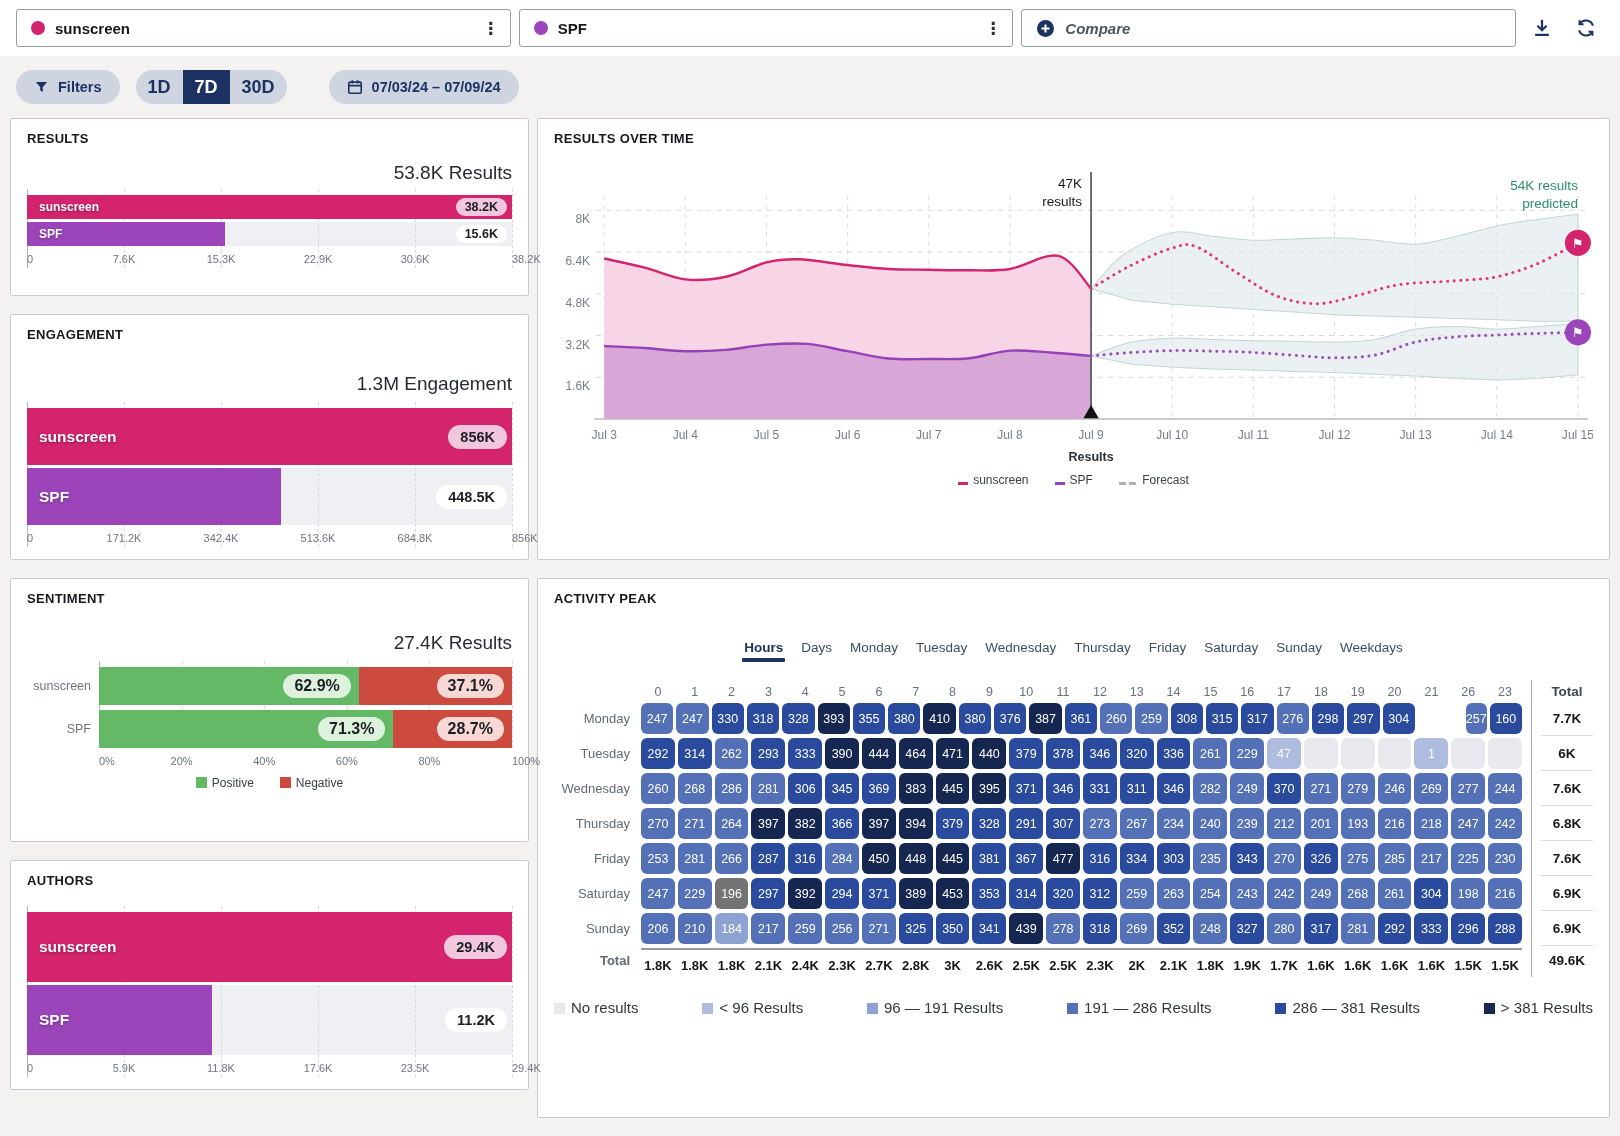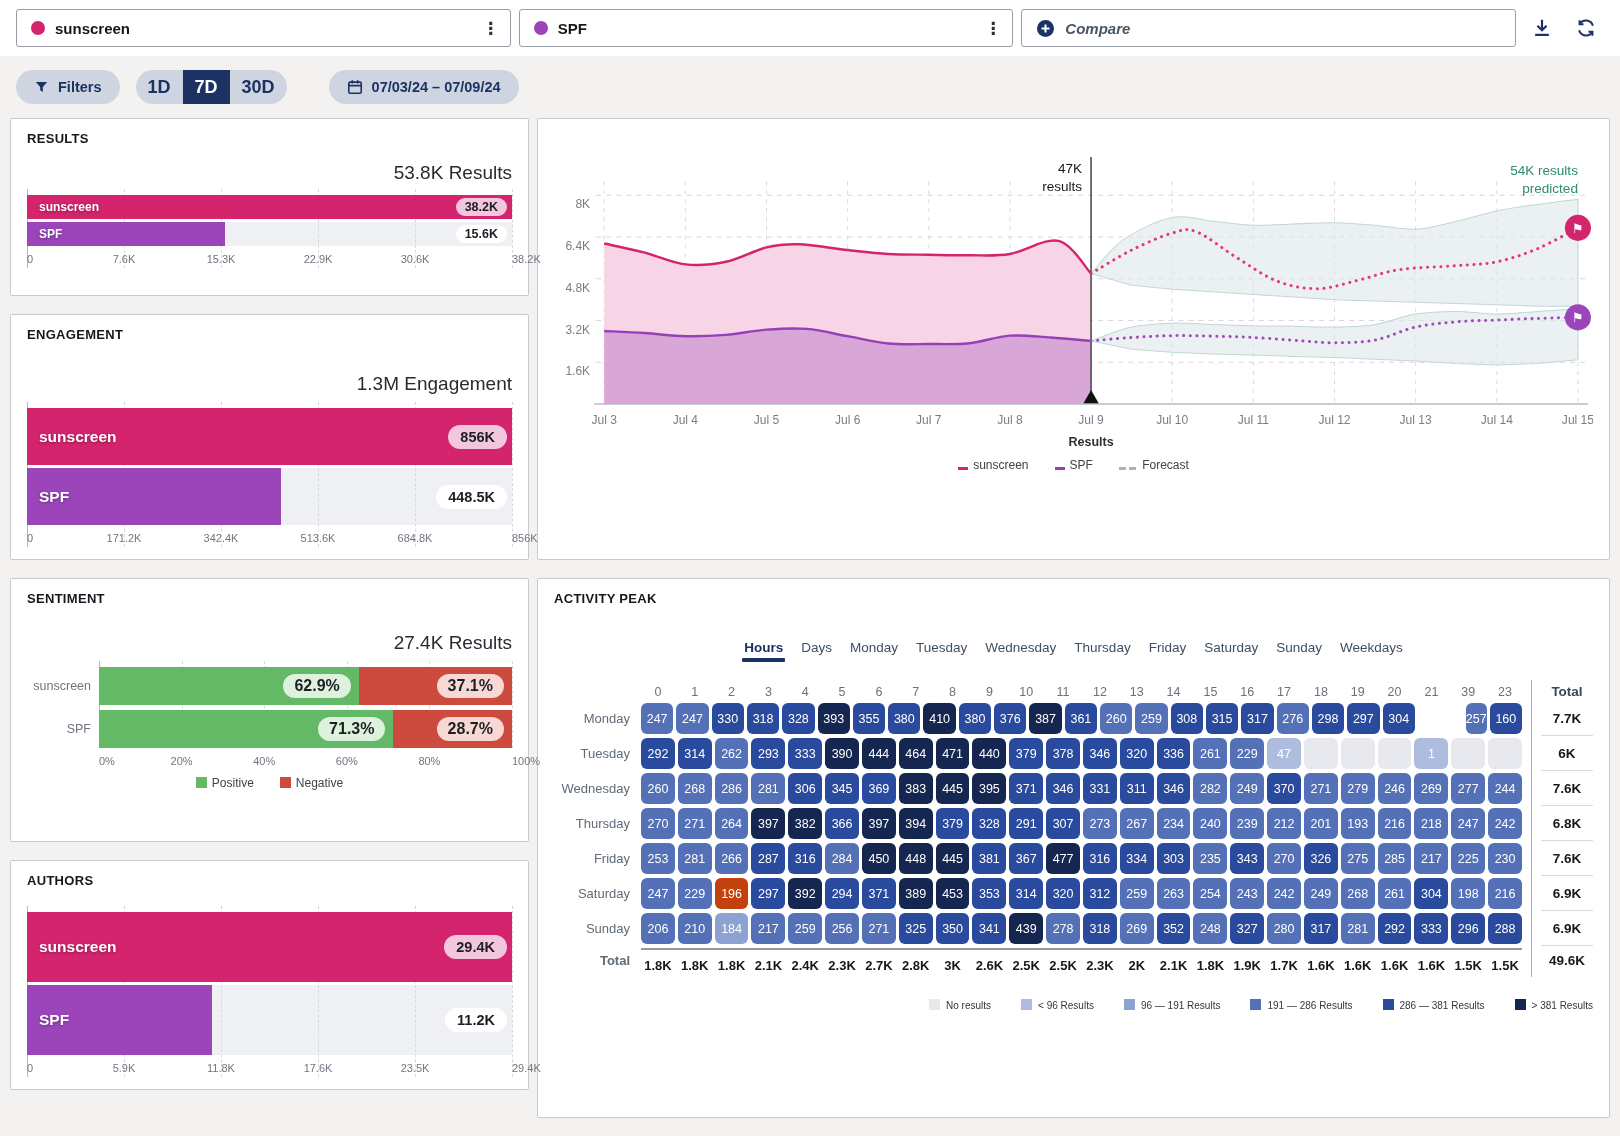--- a/index.html
+++ b/index.html
@@ -66,21 +66,21 @@
   .hm-cell { height:31px; border-radius:6px; display:flex; align-items:center; justify-content:center;
              font-size:12.5px; font-weight:500; color:#fff; cursor:pointer; }
   .hm-div { width:13px; flex:0 0 auto; align-self:stretch; display:flex; justify-content:center; }
   .hm-div i { display:block; width:1px; background:#a7adb3; margin:-4px 0; }
   .hm-total { width:52px; flex:0 0 auto; text-align:center; font-size:13.5px; font-weight:700; color:#15181c; }
   .hm-total.hd { color:#3c4754; font-size:13.5px; }
   .hm-total.sep { border-bottom:1px solid #d9dcdf; padding-bottom:9px; margin-bottom:-9px; }
   .hm-row.totalrow .hm-cells { border-top:2px solid #949a9f; padding-top:8px; }
   .hm-row.totalrow .hm-label { font-weight:700; color:#5f6b76; }
   .hm-tot-val { text-align:center; font-size:13px; font-weight:700; color:#15181c; }
-  .hm-legend { display:flex; justify-content:flex-end; gap:30px; margin-top:26px; font-size:10px; color:#32383e; align-items:center; }
+  .hm-legend { display:flex; justify-content:space-between; gap:30px; margin-top:26px; font-size:15px; color:#32383e; align-items:center; }
   .hm-legend .sw { display:inline-block; width:11px; height:11px; margin-right:6px; vertical-align:-1px; }
 </style>
 </head>
 <body>
 
 <div class="topbar">
   <div class="qpill">
     <span class="qdot" style="background:#d3246d"></span>
     <span class="qlabel">sunscreen</span>
     <span class="kebab">⋮</span>
@@ -290,20 +290,21 @@
             <span style="left: 80%;">23.5K</span>
             <span style="left: 100%;">29.4K</span>
           </div>
         </div>
     </section>
   </div>
 
   <div class="col">
 
     <section class="panel p-rot">
+      <div class="panel-title">RESULTS OVER TIME</div>
       <svg class="rot-svg" id="rot-svg" viewBox="0 0 1035 322">
           <line x1="42" y1="64" x2="1028" y2="64" stroke="#d8d8d8" stroke-dasharray="5 5"></line>
           <text x="36" y="77" text-anchor="end" font-size="12" fill="#767f88">8K</text>
           <line x1="42" y1="105.6" x2="1028" y2="105.6" stroke="#d8d8d8" stroke-dasharray="5 5"></line>
           <text x="36" y="118.6" text-anchor="end" font-size="12" fill="#767f88">6.4K</text>
           <line x1="42" y1="147.2" x2="1028" y2="147.2" stroke="#d8d8d8" stroke-dasharray="5 5"></line>
           <text x="36" y="160.2" text-anchor="end" font-size="12" fill="#767f88">4.8K</text>
           <line x1="42" y1="188.8" x2="1028" y2="188.8" stroke="#d8d8d8" stroke-dasharray="5 5"></line>
           <text x="36" y="201.8" text-anchor="end" font-size="12" fill="#767f88">3.2K</text>
           <line x1="42" y1="230.4" x2="1028" y2="230.4" stroke="#d8d8d8" stroke-dasharray="5 5"></line>
@@ -395,21 +396,21 @@
               <div class="hm-h">12</div>
               <div class="hm-h">13</div>
               <div class="hm-h">14</div>
               <div class="hm-h">15</div>
               <div class="hm-h">16</div>
               <div class="hm-h">17</div>
               <div class="hm-h">18</div>
               <div class="hm-h">19</div>
               <div class="hm-h">20</div>
               <div class="hm-h">21</div>
-              <div class="hm-h">39</div>
+              <div class="hm-h">26</div>
               <div class="hm-h">23</div>
             </div>
             <div class="hm-div">
               <i></i>
             </div>
             <div class="hm-total hd">Total</div>
           </div>
           <div class="hm-row">
             <div class="hm-label">Monday</div>
             <div class="hm-cells">
@@ -573,21 +574,21 @@
             <div class="hm-div">
               <i></i>
             </div>
             <div class="hm-total sep">7.6K</div>
           </div>
           <div class="hm-row">
             <div class="hm-label">Saturday</div>
             <div class="hm-cells">
               <div class="hm-cell" style="background: rgb(84, 113, 184);">247</div>
               <div class="hm-cell" style="background: rgb(84, 113, 184);">229</div>
-              <div class="hm-cell" style="background: #c2410c;">196</div>
+              <div class="hm-cell" style="background: #737373;">196</div>
               <div class="hm-cell" style="background: rgb(42, 74, 158);">297</div>
               <div class="hm-cell" style="background: rgb(21, 39, 80);">392</div>
               <div class="hm-cell" style="background: rgb(42, 74, 158);">294</div>
               <div class="hm-cell" style="background: rgb(42, 74, 158);">371</div>
               <div class="hm-cell" style="background: rgb(21, 39, 80);">389</div>
               <div class="hm-cell" style="background: rgb(21, 39, 80);">453</div>
               <div class="hm-cell" style="background: rgb(42, 74, 158);">353</div>
               <div class="hm-cell" style="background: rgb(42, 74, 158);">314</div>
               <div class="hm-cell" style="background: rgb(42, 74, 158);">320</div>
               <div class="hm-cell" style="background: rgb(42, 74, 158);">312</div>

